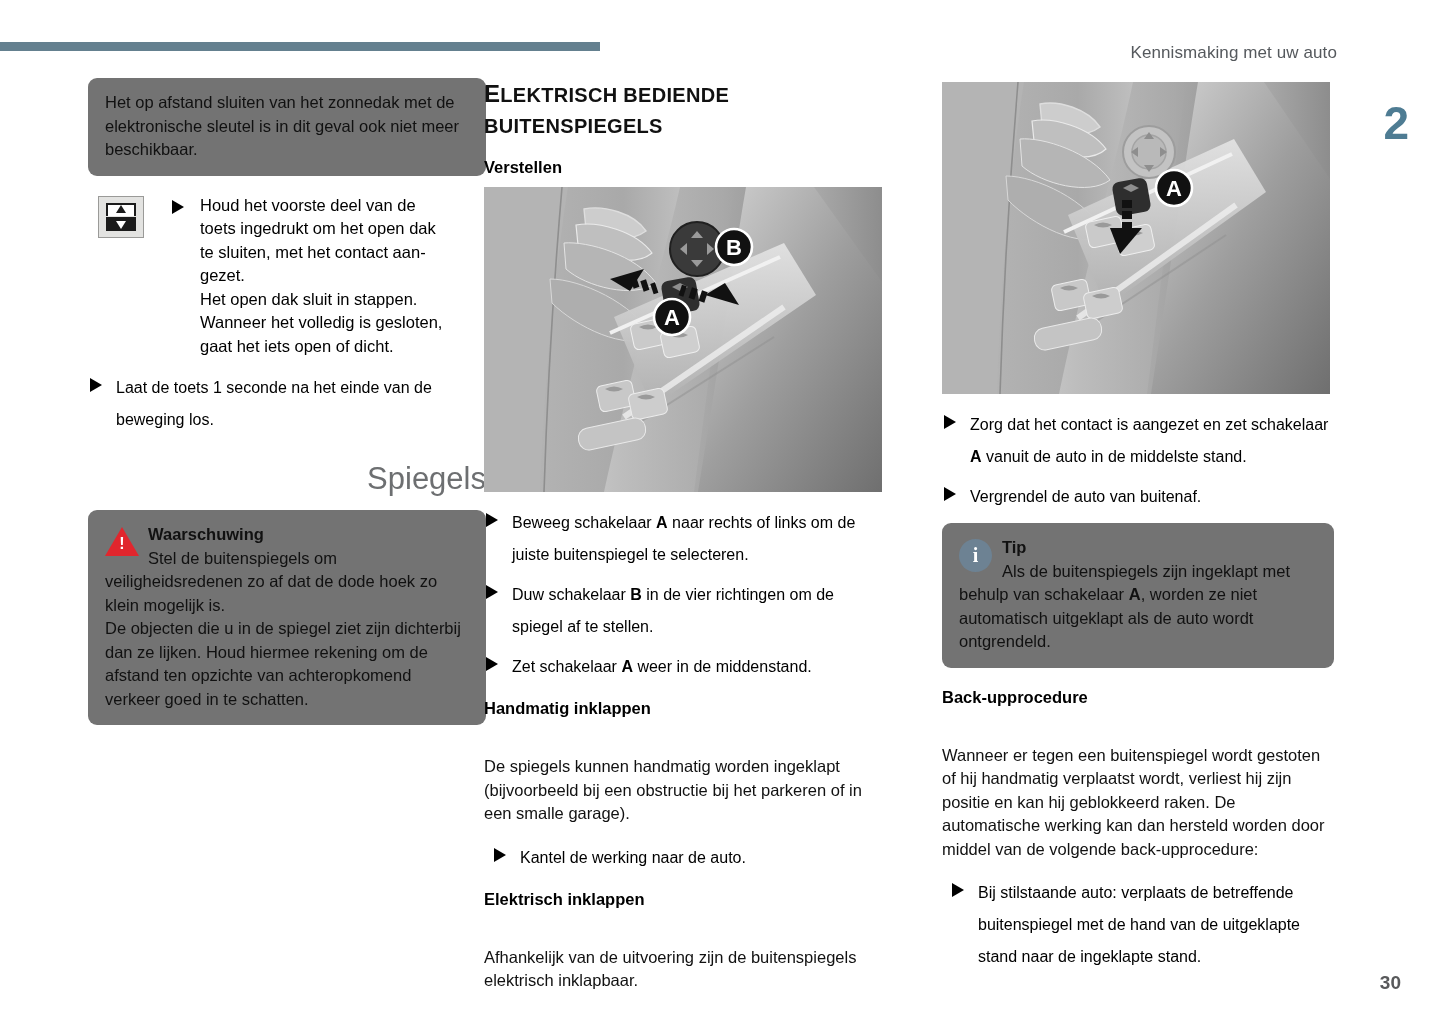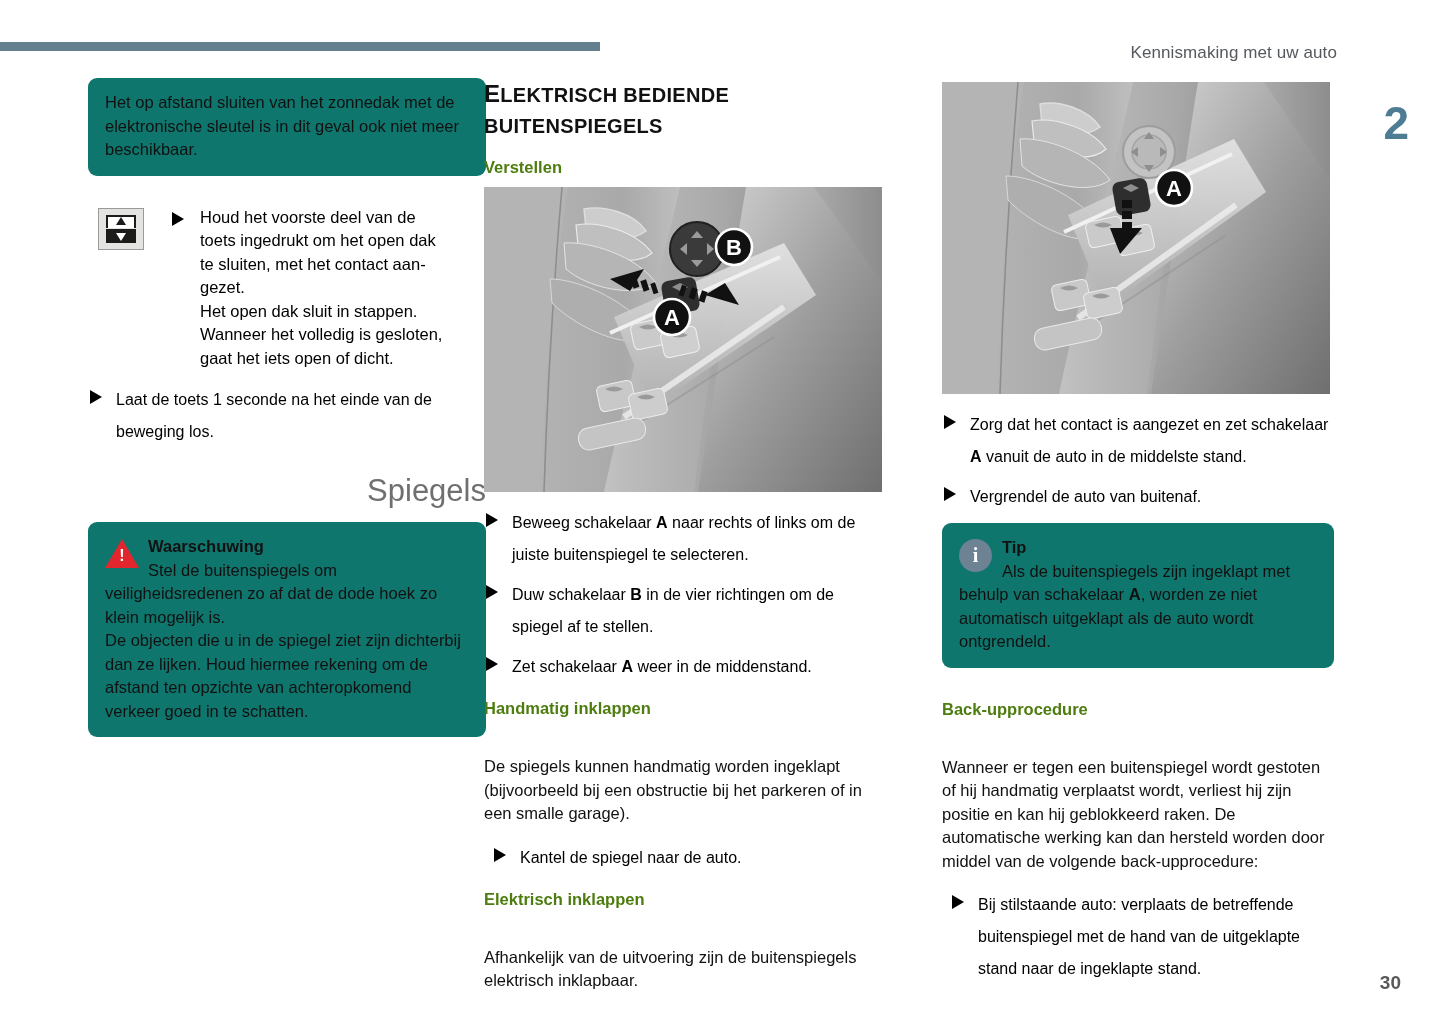--- a/index.html
+++ b/index.html
@@ -88,21 +88,21 @@
     letter-spacing: .3px;
     color: #111;
     margin-bottom: 10px;
   }
   .heading-smallcaps .cap-first { font-size: 24px; }
   .heading-smallcaps .rest { font-size: 20px; }
 
   .subhead {
     font-size: 16.5px;
     font-weight: bold;
-    color: #4d7c0f;
+    color: #000000;
     margin: 14px 0 9px 0;
     line-height: 22px;
   }
 
   
   .blist { margin: 0 0 10px 0; padding: 0; list-style: none; }
   .bitem {
     position: relative;
     padding-left: 28px;
     font-size: 16px;
@@ -117,27 +117,27 @@
     width: 0; height: 0;
     border-left: 12px solid #000;
     border-top: 7px solid transparent;
     border-bottom: 7px solid transparent;
   }
   .bitem.indent-deep { padding-left: 36px; }
   .bitem.indent-deep .tri { left: 10px; }
 
   
   .greybox {
-    background: #0f766e;
+    background: #737373;
     border-radius: 9px;
     padding: 13px 17px 14px 17px;
     font-size: 16.5px;
     line-height: 23.5px;
     color: #111;
-    margin-bottom: 30px;
+    margin-bottom: 18px;
   }
   .greybox p { margin: 0; }
   .box-label { font-weight: bold; }
 
   
   .warn-tri {
     float: left;
     width: 34px;
     height: 29px;
     margin: 4px 9px 0 0;
@@ -400,21 +400,21 @@
       <span>Zet schakelaar <b>A</b> weer in de middenstand.</span>
     </li>
   </ul>
 
   <h4 class="subhead">Handmatig inklappen</h4>
   <p class="para">De spiegels kunnen handmatig worden ingeklapt (bijvoorbeeld bij een obstructie bij het parkeren of in een smalle garage).</p>
 
   <ul class="blist">
     <li class="bitem indent-deep">
       <span class="tri"></span>
-      <span>Kantel de spiegel naar de auto.</span>
+      <span>Kantel de werking naar de auto.</span>
     </li>
   </ul>
 
   <h4 class="subhead">Elektrisch inklappen</h4>
   <p class="para">Afhankelijk van de uitvoering zijn de buitenspiegels elektrisch inklapbaar.</p>
 
 </div>
 
 <div class="col col-right" style="top: 82px;">
 

